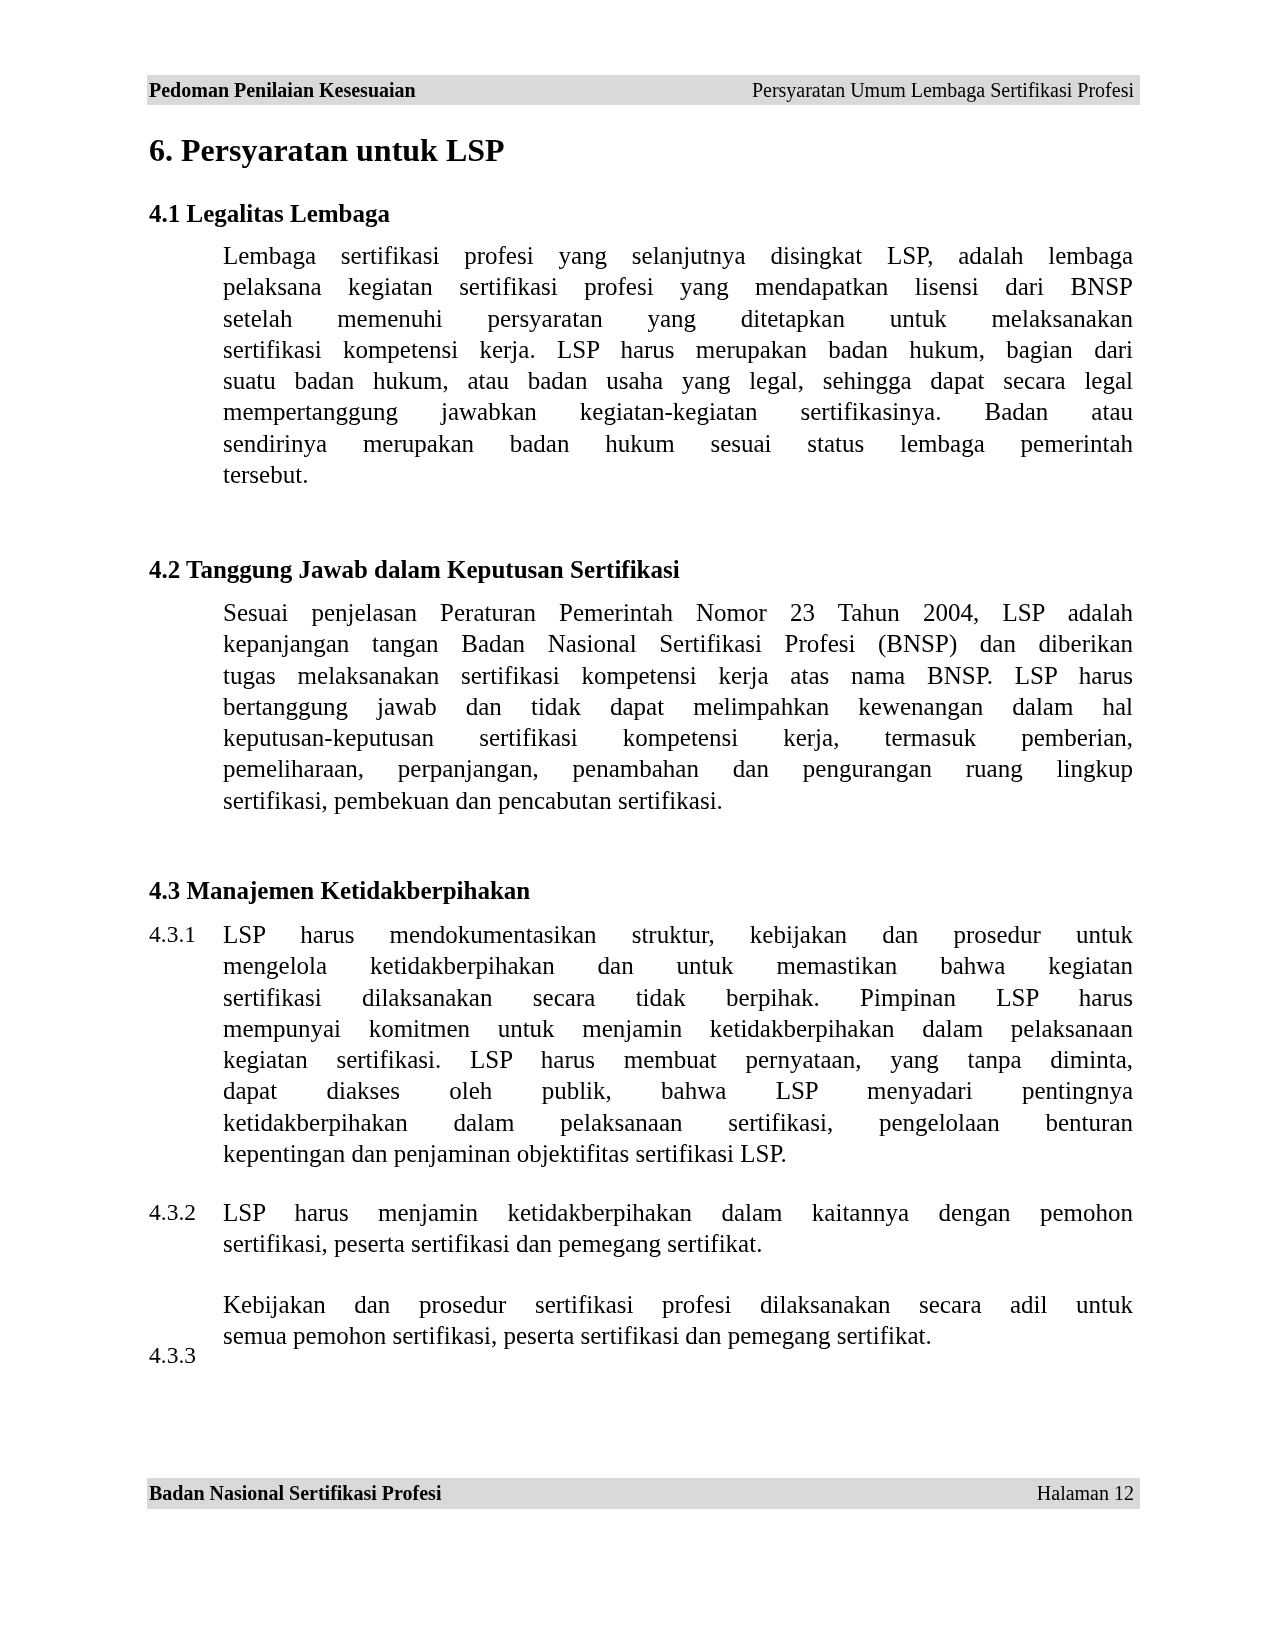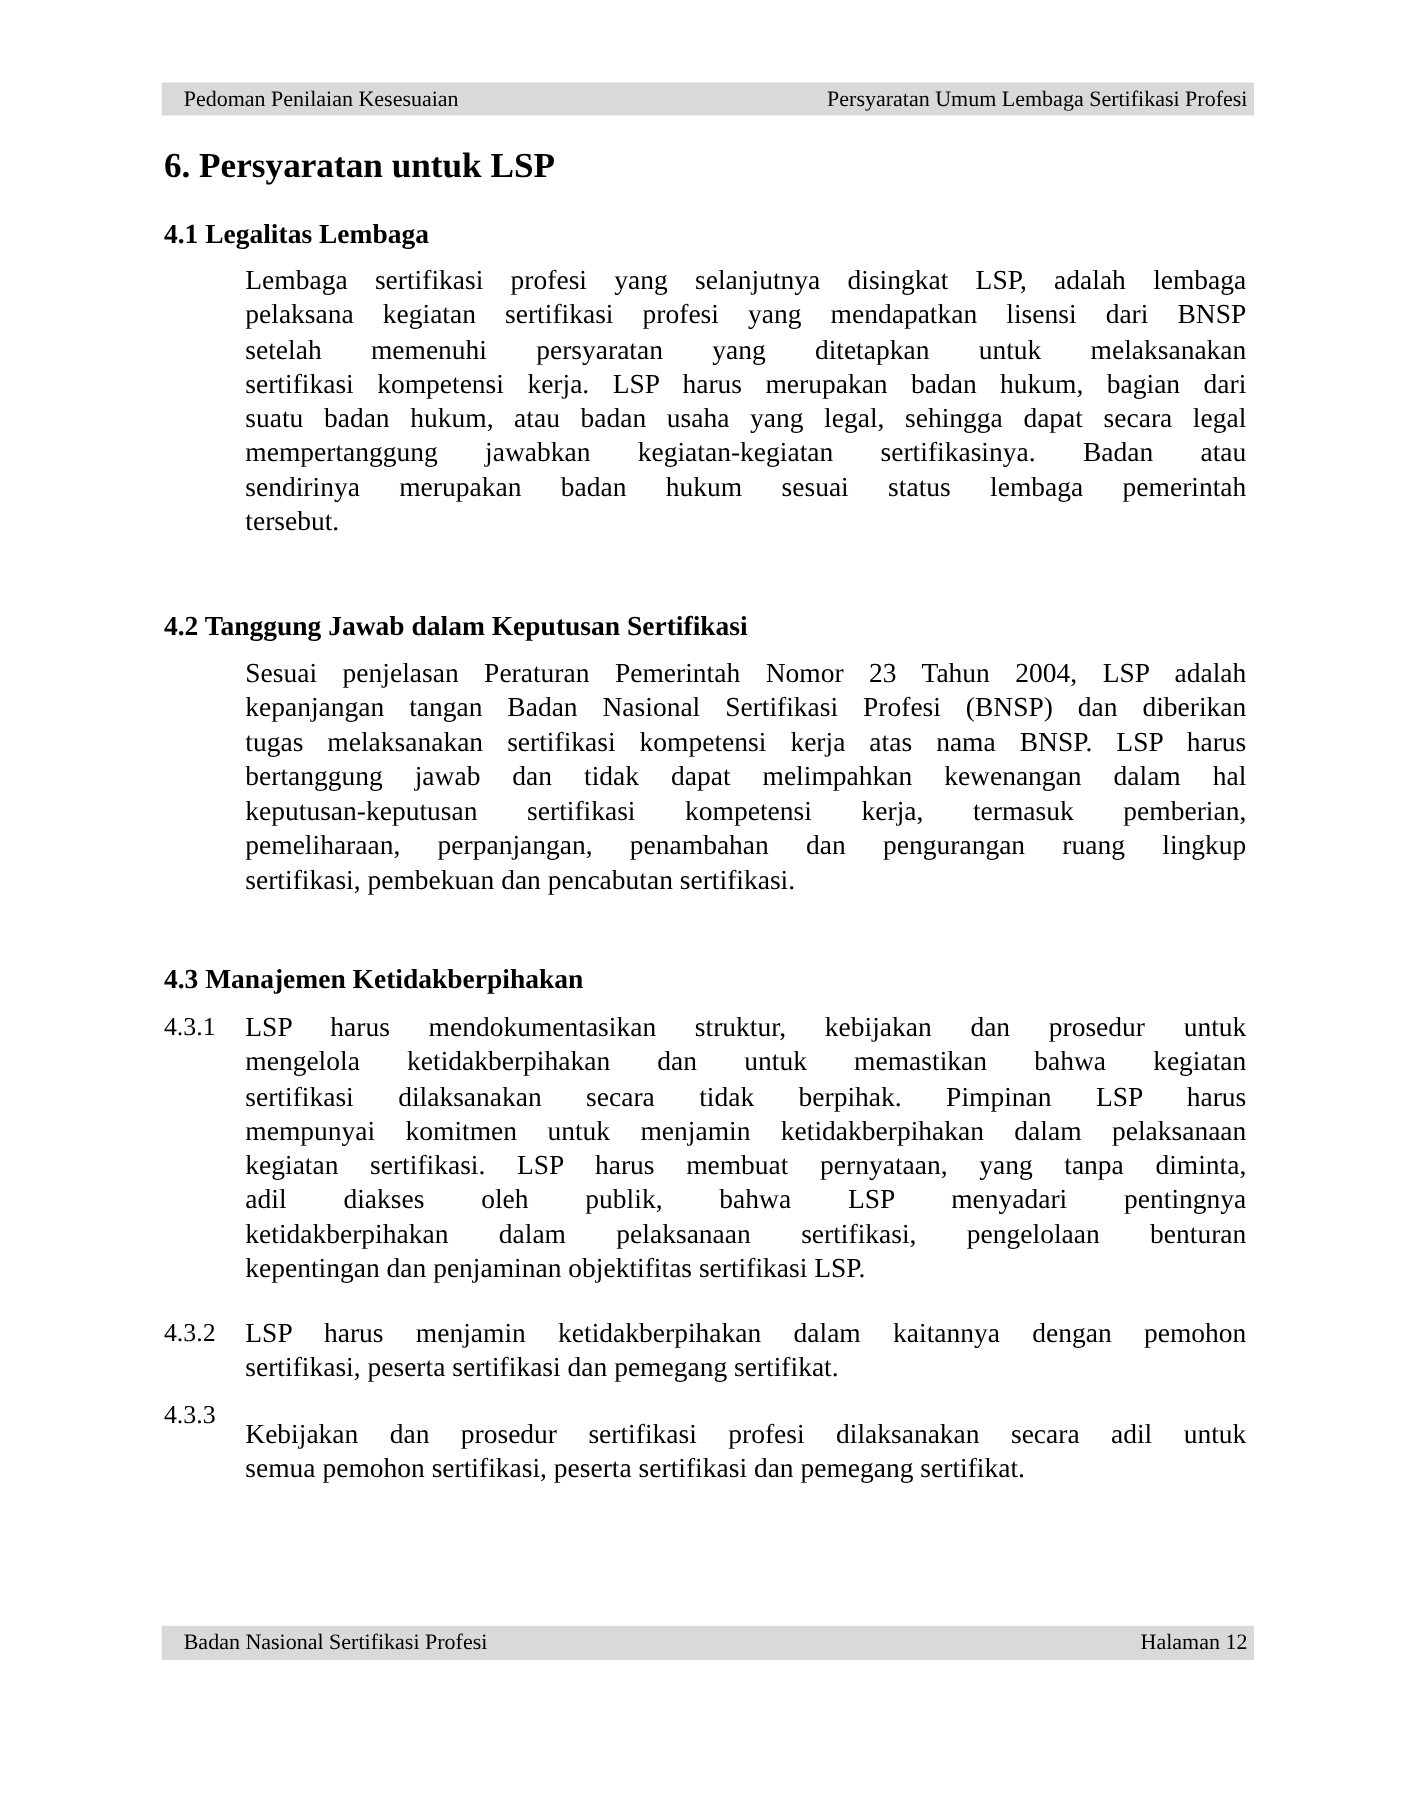--- a/index.html
+++ b/index.html
@@ -1,20 +1,20 @@
 <!DOCTYPE html>
 <html><head>
 <meta charset="utf-8">
 <style>
   html, body { margin:0; padding:0; background:#ffffff; }
   body { width:1275px; height:1650px; position:relative; overflow:hidden;
          font-family:"Liberation Serif", "DejaVu Serif", serif; color:#000; }
   .bar { position:absolute; left:147px; width:993px; height:30px; background:#d9d9d9;
          font-size:20px; line-height:30px; }
-  .bar .l { position:absolute; left:20px; top:0; white-space:nowrap; }
+  .bar .l { position:absolute; left:2px; top:0; white-space:nowrap;font-weight:bold; }
   .bar .r { position:absolute; right:6px; top:0; white-space:nowrap; }
   #header-bar { top:75px; }
   #footer-bar { top:1478px; height:31px; line-height:31px; }
   .title { position:absolute; left:149px; top:131px; font-size:32px; font-weight:bold; white-space:nowrap; line-height:38px; }
   .h2 { position:absolute; left:149px; font-size:25px; font-weight:bold; white-space:nowrap; line-height:30px; }
   .para { position:absolute; left:223px; width:910px; font-size:25px; }
   .line { height:31.25px; line-height:31.25px; white-space:nowrap; text-align:justify; text-align-last:justify; overflow:visible; }
   .line.last { text-align-last:left; }
   .item-num { position:absolute; left:149px; font-size:23.5px; line-height:31.25px; white-space:nowrap; }
 </style>
@@ -53,32 +53,32 @@
 
 <div class="h2" style="top:876px;">4.3 Manajemen Ketidakberpihakan</div>
 
 <div class="item-num" style="top:919px;">4.3.1</div>
 <div class="para" style="top:919px;">
   <div class="line">LSP harus mendokumentasikan struktur, kebijakan dan prosedur untuk</div>
   <div class="line">mengelola ketidakberpihakan dan untuk memastikan bahwa kegiatan</div>
   <div class="line">sertifikasi dilaksanakan secara tidak berpihak. Pimpinan LSP harus</div>
   <div class="line">mempunyai komitmen untuk menjamin ketidakberpihakan dalam pelaksanaan</div>
   <div class="line">kegiatan sertifikasi. LSP harus membuat pernyataan, yang tanpa diminta,</div>
-  <div class="line">adil diakses oleh publik, bahwa LSP menyadari pentingnya</div>
+  <div class="line">dapat diakses oleh publik, bahwa LSP menyadari pentingnya</div>
   <div class="line">ketidakberpihakan dalam pelaksanaan sertifikasi, pengelolaan benturan</div>
   <div class="line last">kepentingan dan penjaminan objektifitas sertifikasi LSP.</div>
 </div>
 
 <div class="item-num" style="top:1197px;">4.3.2</div>
 <div class="para" style="top:1197px;">
   <div class="line">LSP harus menjamin ketidakberpihakan dalam kaitannya dengan pemohon</div>
   <div class="line last">sertifikasi, peserta sertifikasi dan pemegang sertifikat.</div>
 </div>
 
-<div class="item-num" style="top:1272px;">4.3.3</div>
+<div class="item-num" style="top:1340px;">4.3.3</div>
 <div class="para" style="top:1289px;">
   <div class="line">Kebijakan dan prosedur sertifikasi profesi dilaksanakan secara adil untuk</div>
   <div class="line last">semua pemohon sertifikasi, peserta sertifikasi dan pemegang sertifikat.</div>
 </div>
 
 <div id="footer-bar" class="bar">
   <span class="l">Badan Nasional Sertifikasi Profesi</span>
   <span class="r">Halaman 12</span>
 </div>
 

